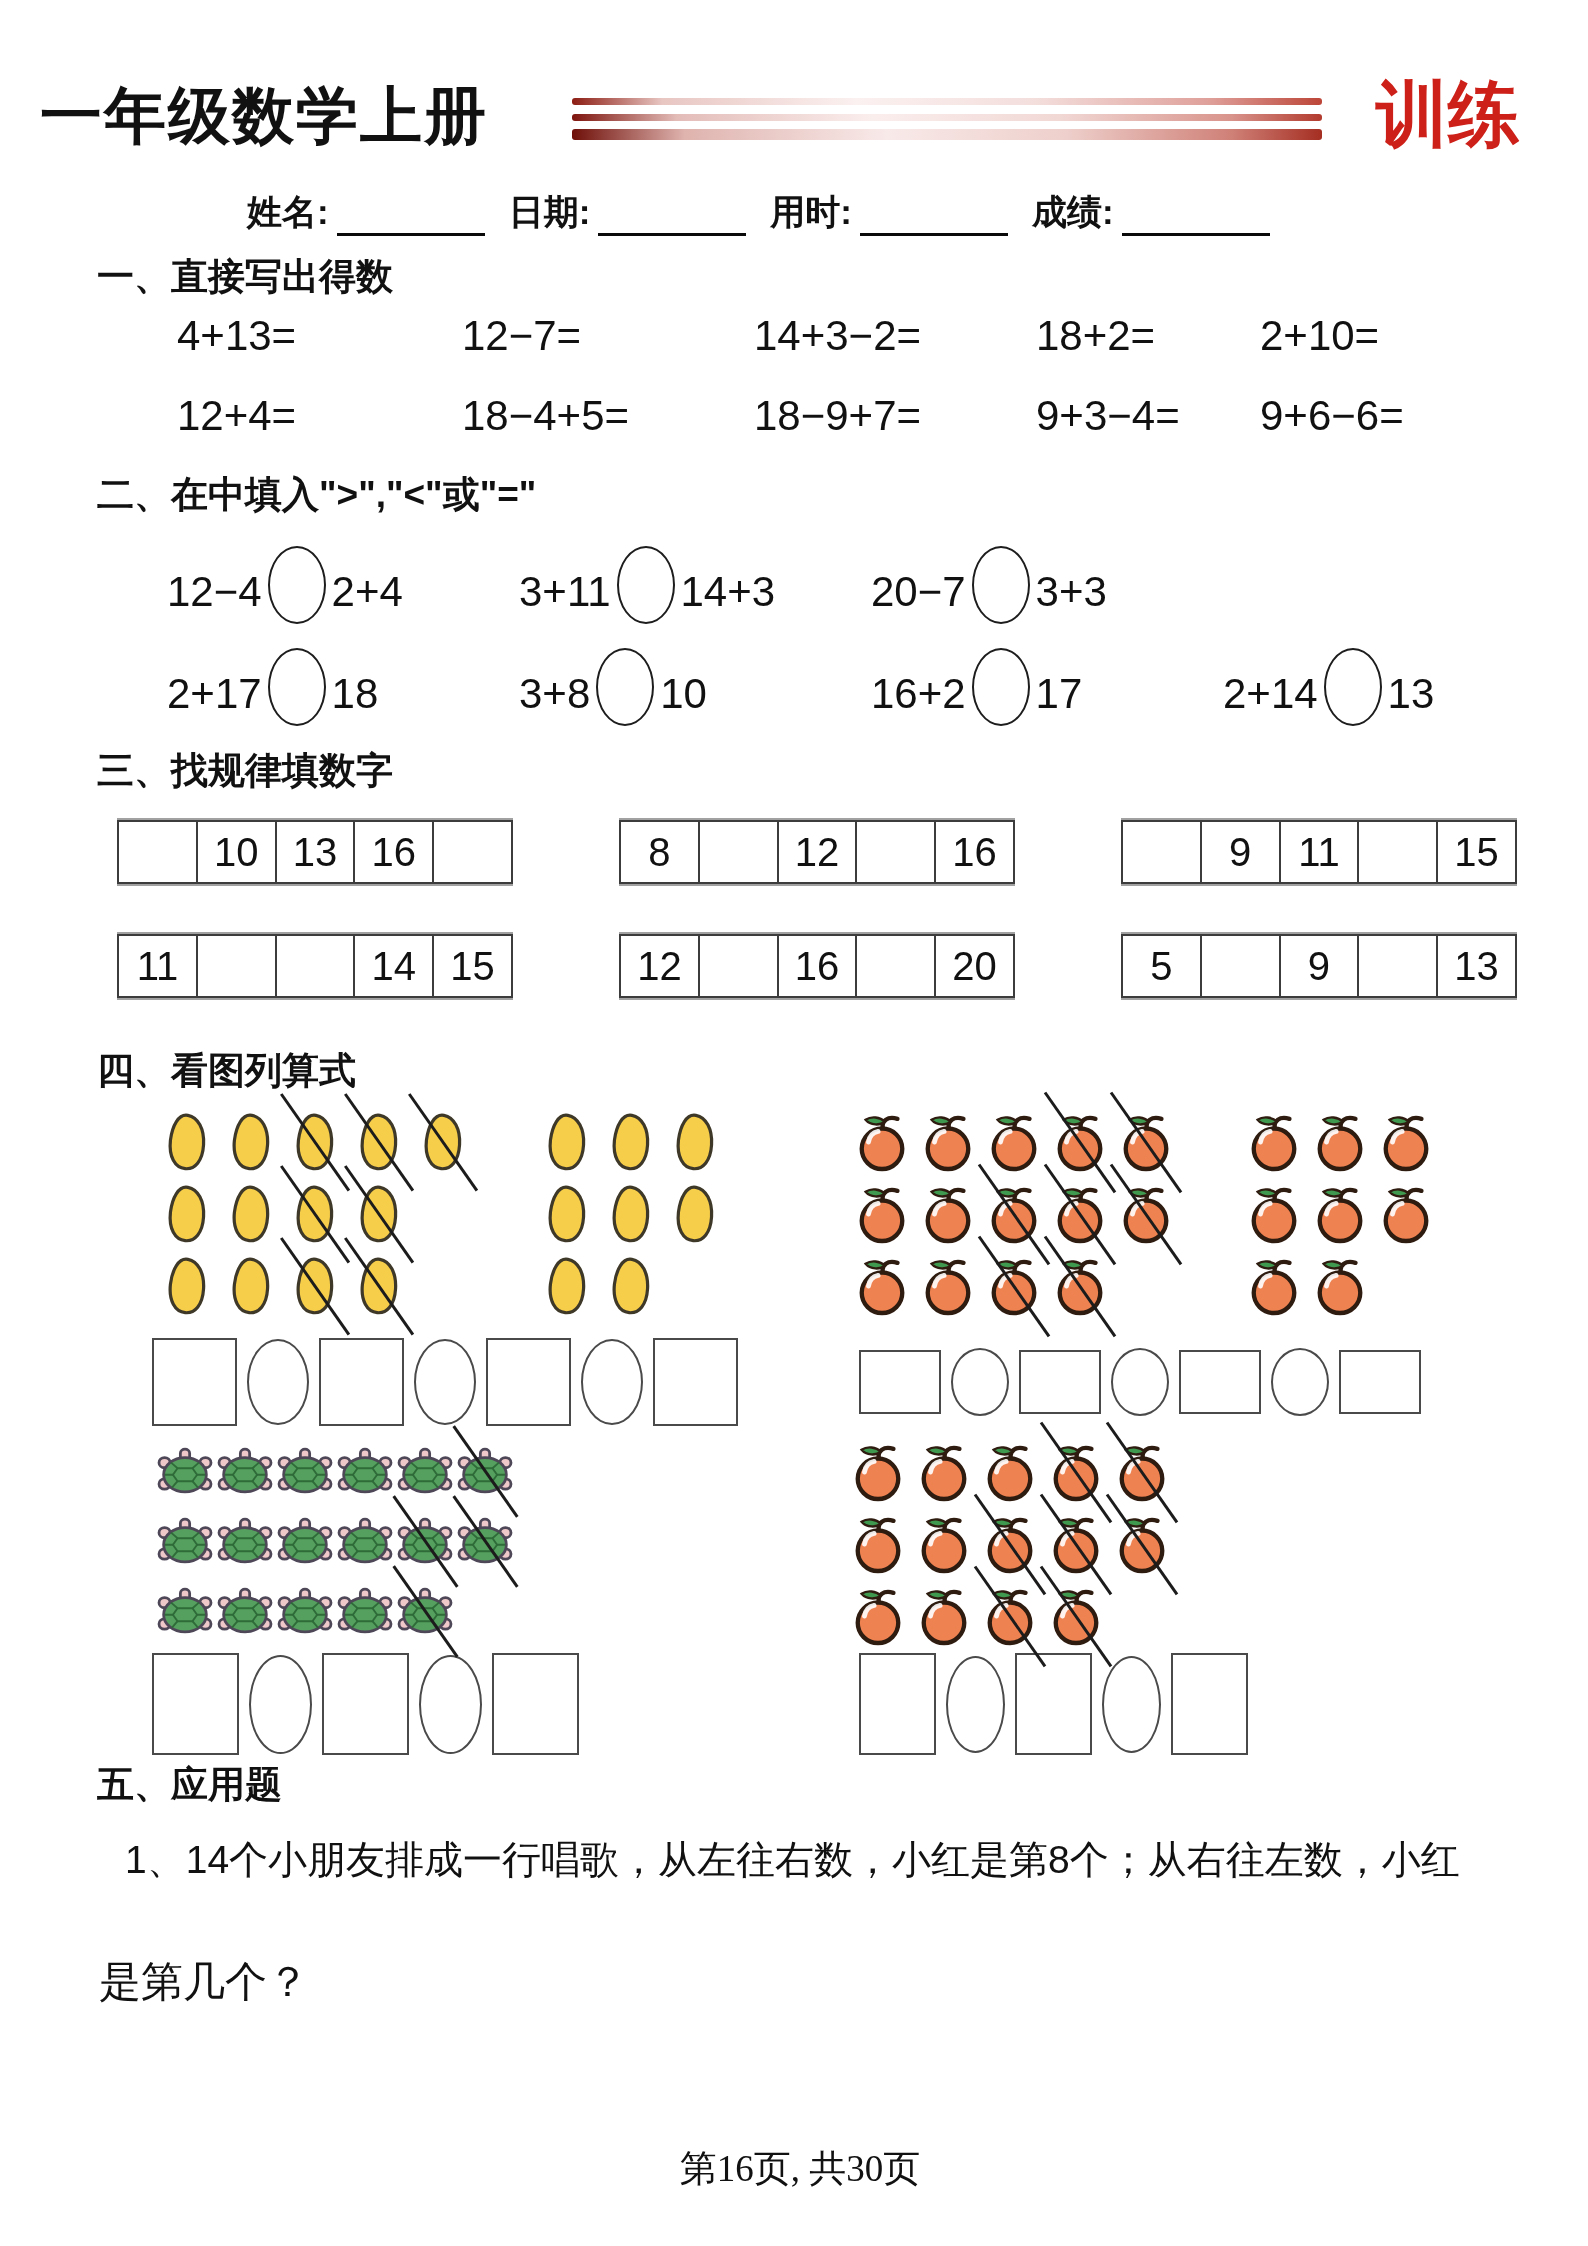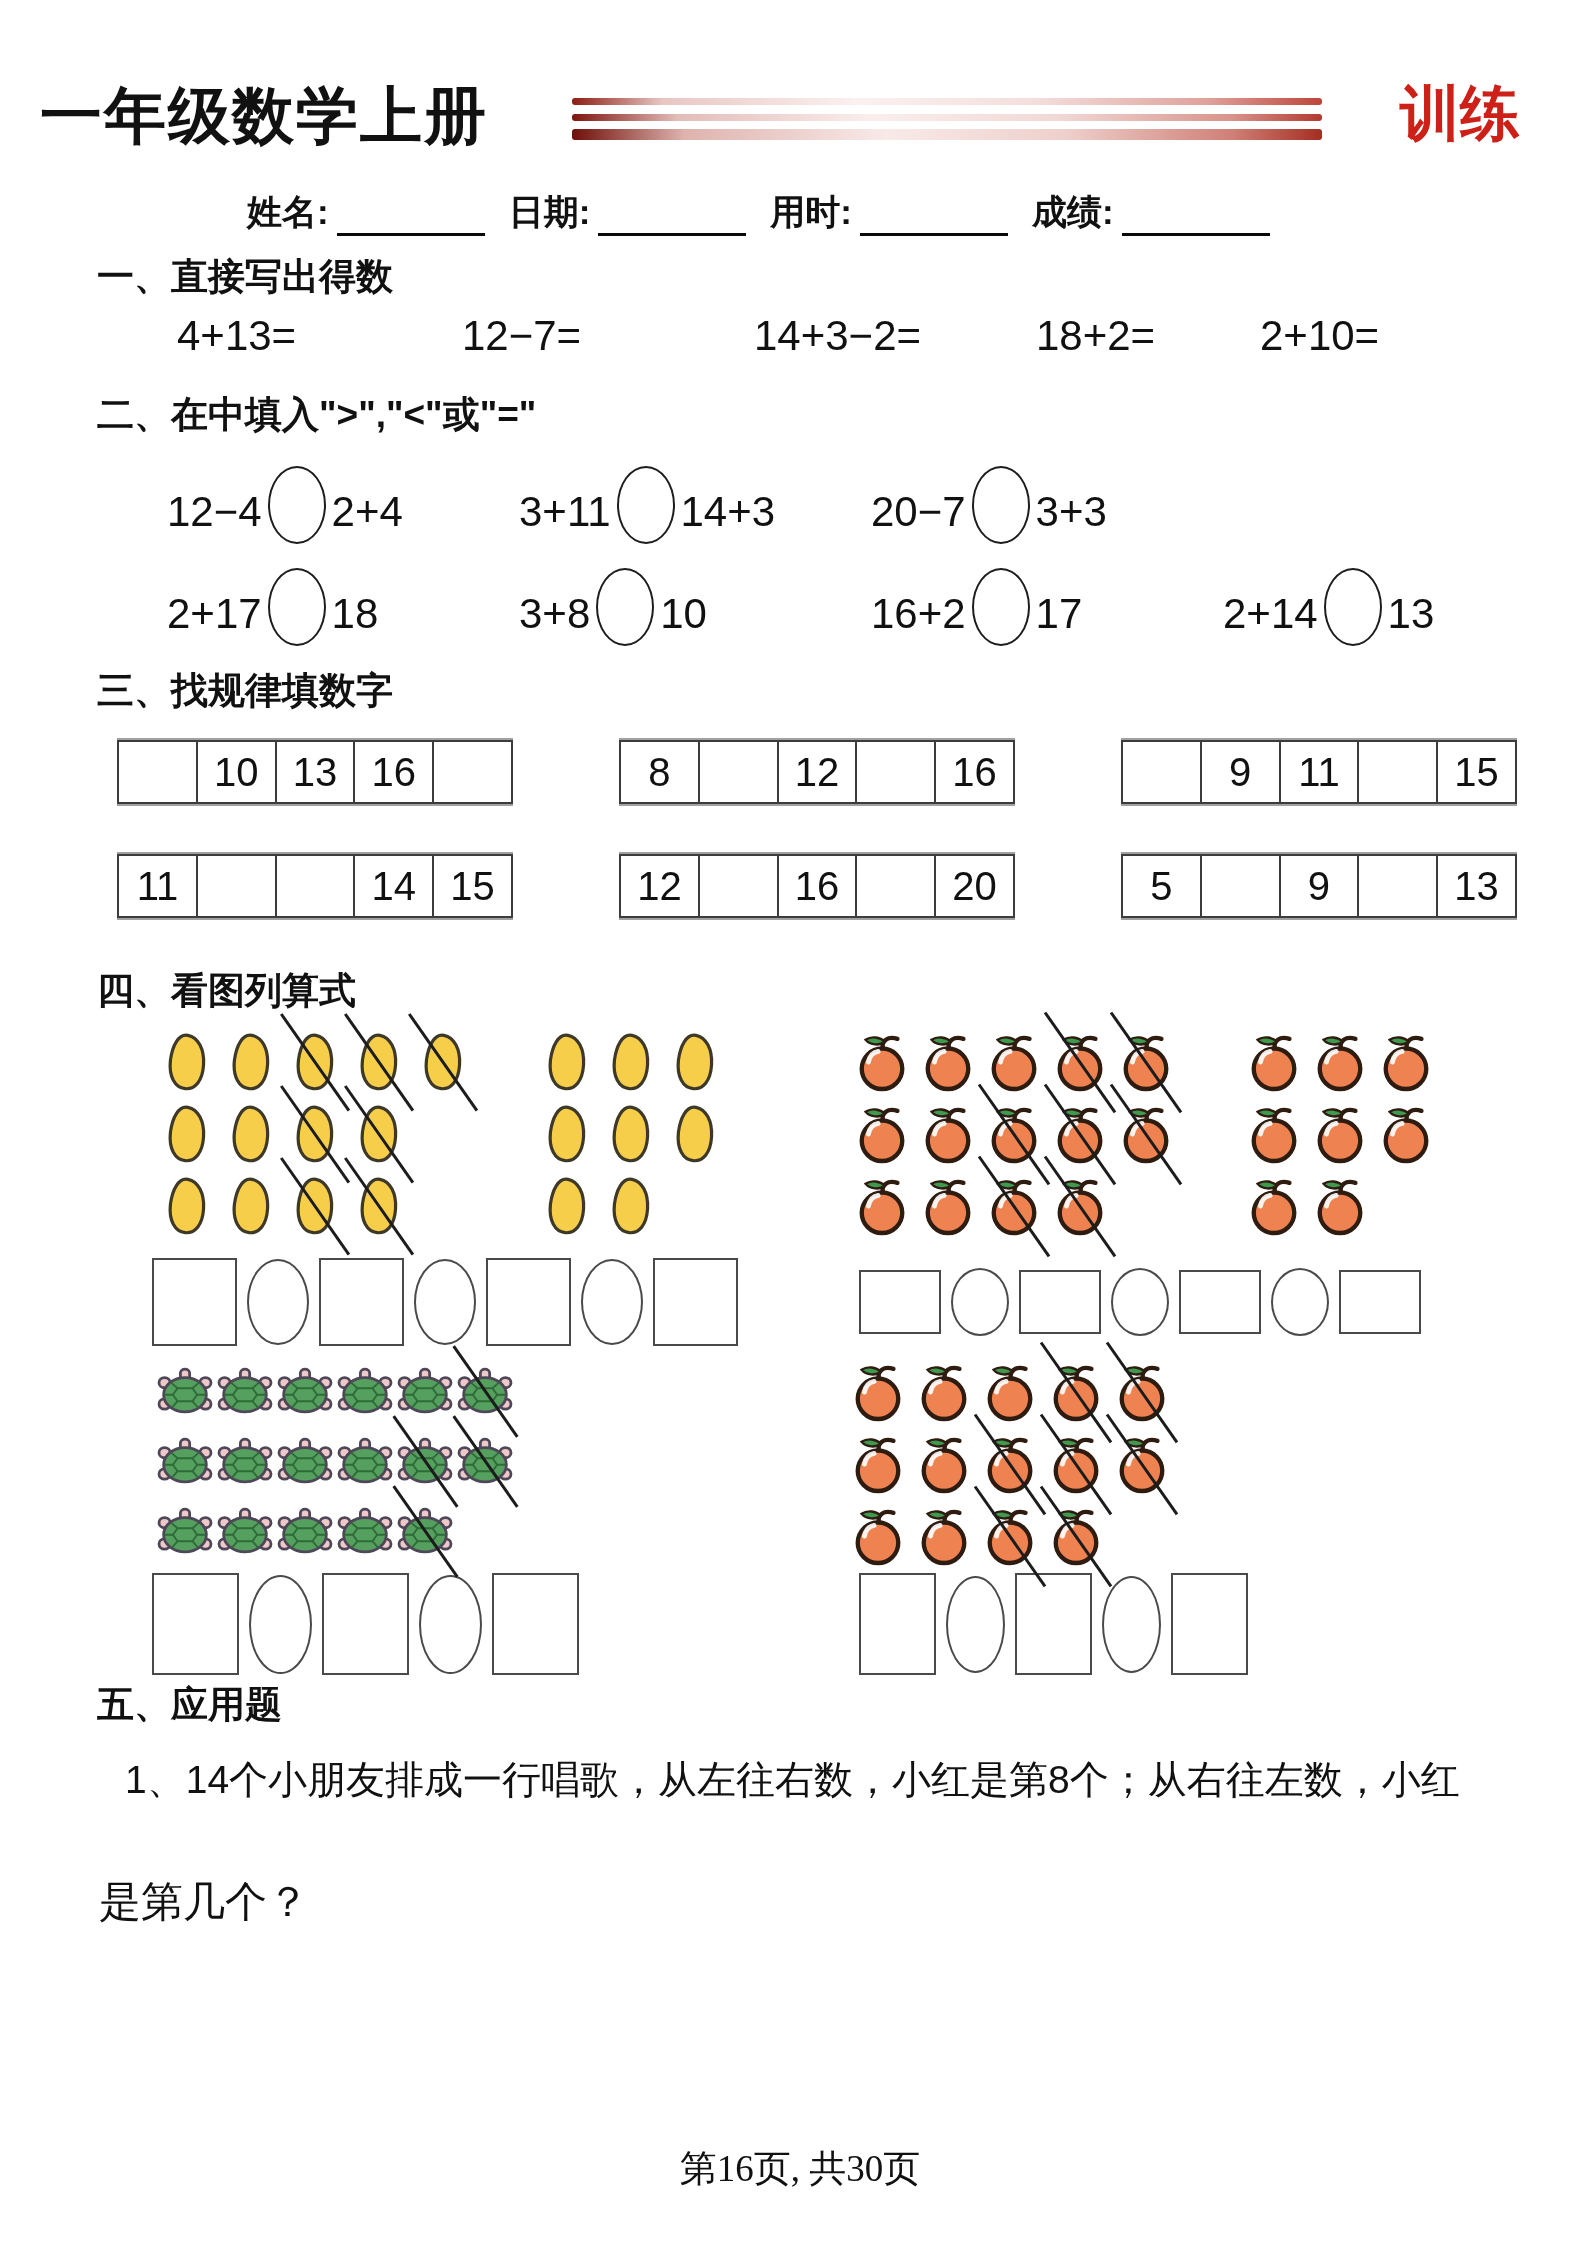--- a/index.html
+++ b/index.html
@@ -14,21 +14,21 @@
   .header { position:relative; margin-top:80px; height:72px; }
   .page-title { font-size:62px; font-weight:bold; margin-left:28px; letter-spacing:2px; line-height:72px; white-space:nowrap; }
   .speedlines { position:absolute; left:560px; top:16px; width:750px; height:46px; }
   .sline { position:absolute; left:0; right:0; border-radius:3px; }
   .s1 { top:2px; height:7px;
         background:linear-gradient(90deg,#8c1d13 0%,#e8c6c2 12%,#fbf1f0 38%,#f3dedc 62%,#dfa09a 85%,#bc4538 100%); }
   .s2 { top:18px; height:7px;
         background:linear-gradient(90deg,#7e150e 0%,#e3bcb8 14%,#faeeed 40%,#f1d8d5 65%,#d8938b 88%,#b23a2e 100%); }
   .s3 { top:33px; height:11px;
         background:linear-gradient(90deg,#6f0f09 0%,#dfb3ae 15%,#f8eae9 42%,#eecfcb 66%,#cf8077 88%,#a52e22 100%); }
-  .badge { position:absolute; right:80px; top:-4px; font-size:60px; font-weight:bold; color:#cd2018; line-height:76px; }
+  .badge { position:absolute; right:80px; top:-4px; font-size:72px; font-weight:bold; color:#cd2018; line-height:76px; }
 
   
   .info-row { margin:36px 0 0 150px; height:48px; display:flex; font-size:35px; font-weight:bold; }
   .info-field { display:flex; align-items:flex-end; margin-right:24px; }
   .info-blank { display:inline-block; width:148px; height:40px; border-bottom:3px solid #0a0a0a; margin-left:8px; }
 
   
   .sec-title { font-size:37px; font-weight:bold; height:46px; line-height:46px; }
   #sec1-title { margin-top:18px; }
   #sec2-title { margin-top:22px; }
@@ -131,20 +131,27 @@
 
     <div class="sec-title" id="sec1-title">一、直接写出得数</div>
     <div class="calc-rows" id="calc-rows">
         <div class="calc-row">
           <span class="calc-problem">4+13=</span>
           <span class="calc-problem">12−7=</span>
           <span class="calc-problem">14+3−2=</span>
           <span class="calc-problem">18+2=</span>
           <span class="calc-problem">2+10=</span>
         </div>
+        <div class="calc-row">
+          <span class="calc-problem">12+4=</span>
+          <span class="calc-problem">18−4+5=</span>
+          <span class="calc-problem">18−9+7=</span>
+          <span class="calc-problem">9+3−4=</span>
+          <span class="calc-problem">9+6−6=</span>
+        </div>
       </div>
 
     <div class="sec-title" id="sec2-title">二、在中填入"&gt;","&lt;"或"="</div>
     <div class="cmp-rows" id="compare-rows">
         <div class="cmp-row">
           <span class="cmp-item"><span class="cmp-expr">12−4</span><span class="cmp-circle"></span><span class="cmp-expr">2+4</span></span>
           <span class="cmp-item"><span class="cmp-expr">3+11</span><span class="cmp-circle"></span><span class="cmp-expr">14+3</span></span>
           <span class="cmp-item"><span class="cmp-expr">20−7</span><span class="cmp-circle"></span><span class="cmp-expr">3+3</span></span>
         </div>
         <div class="cmp-row">

